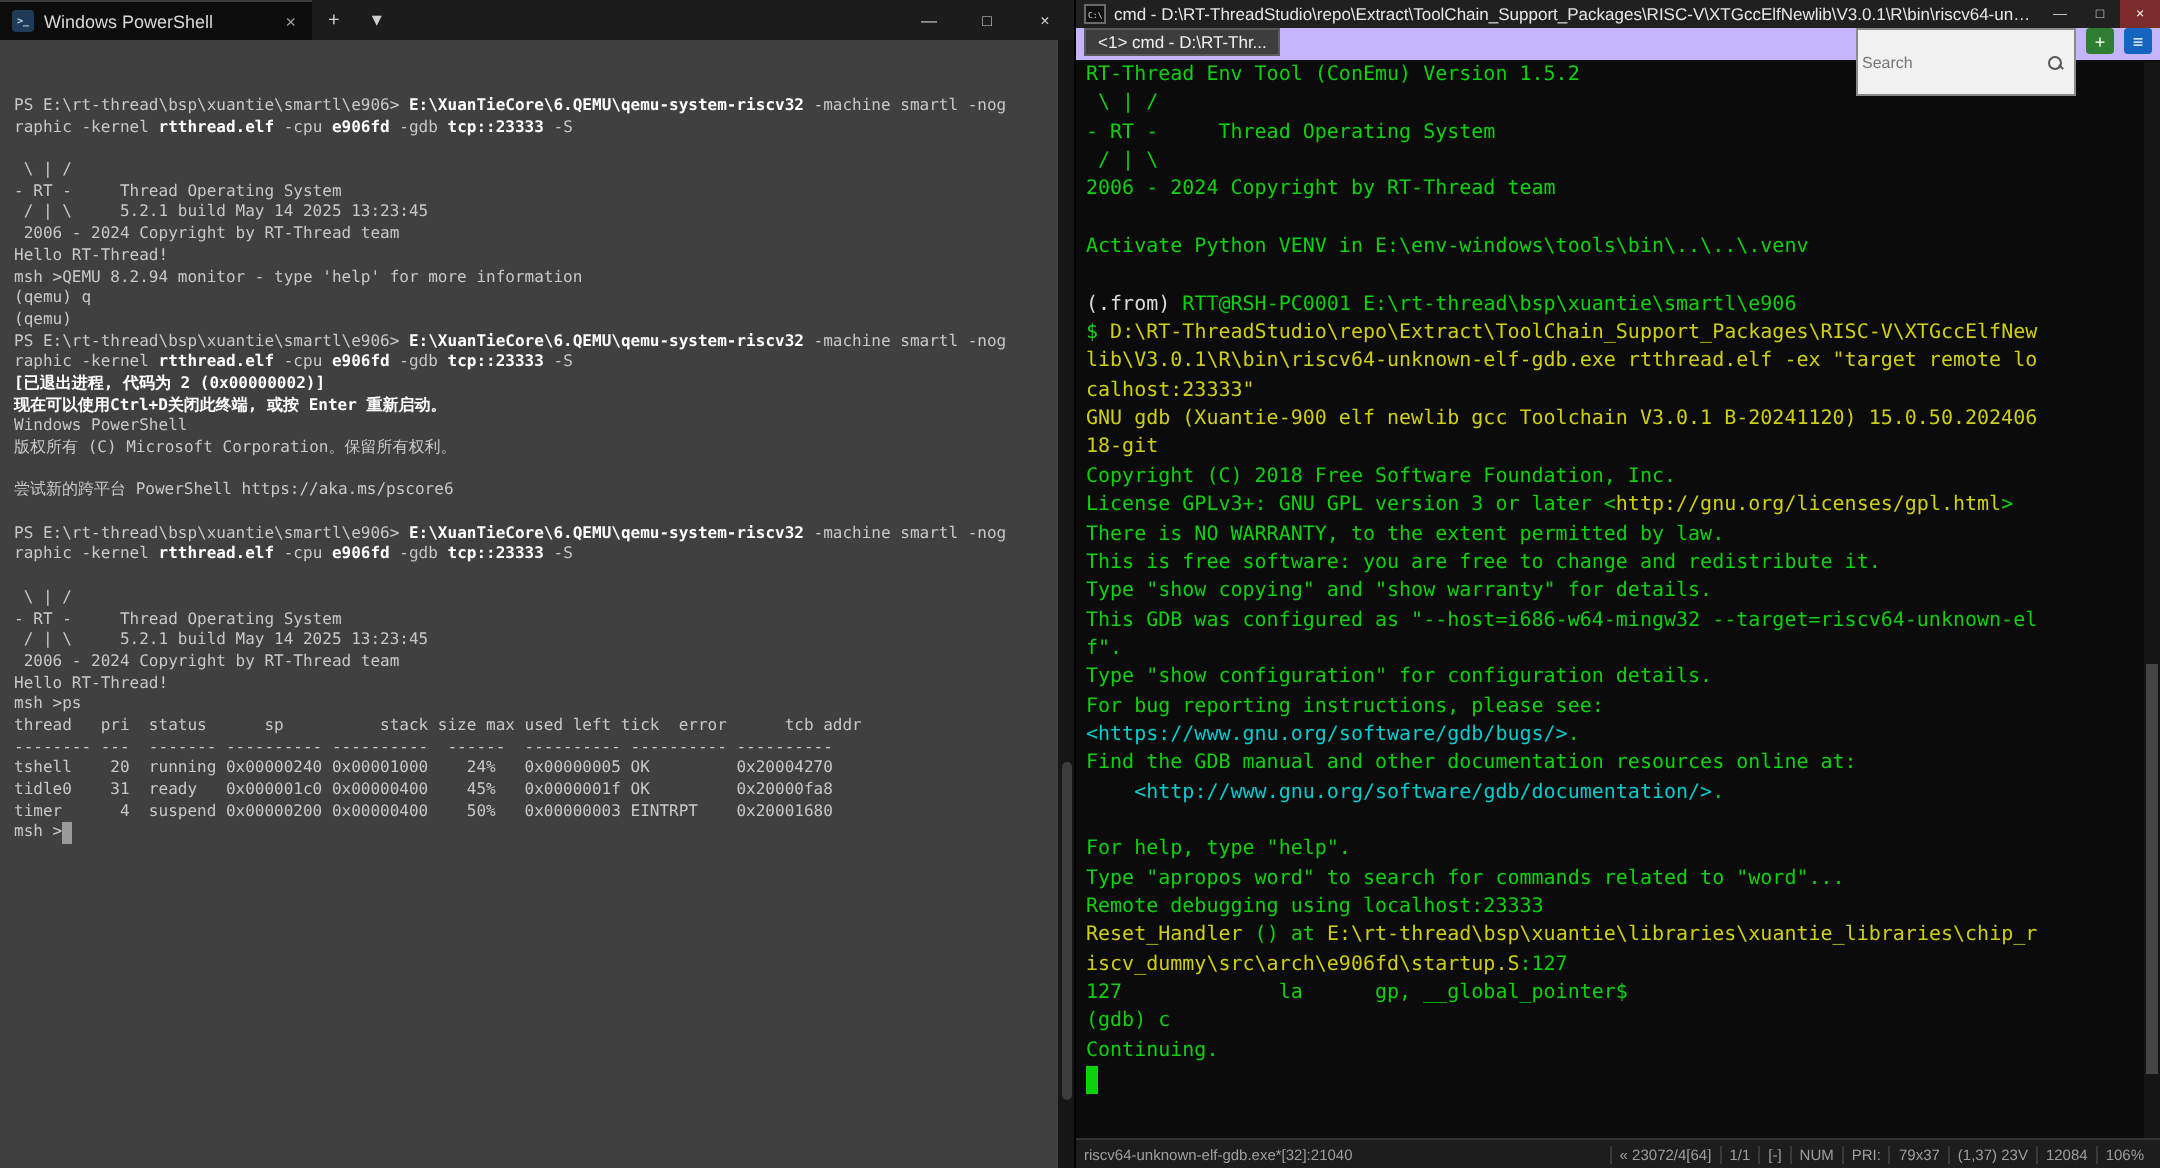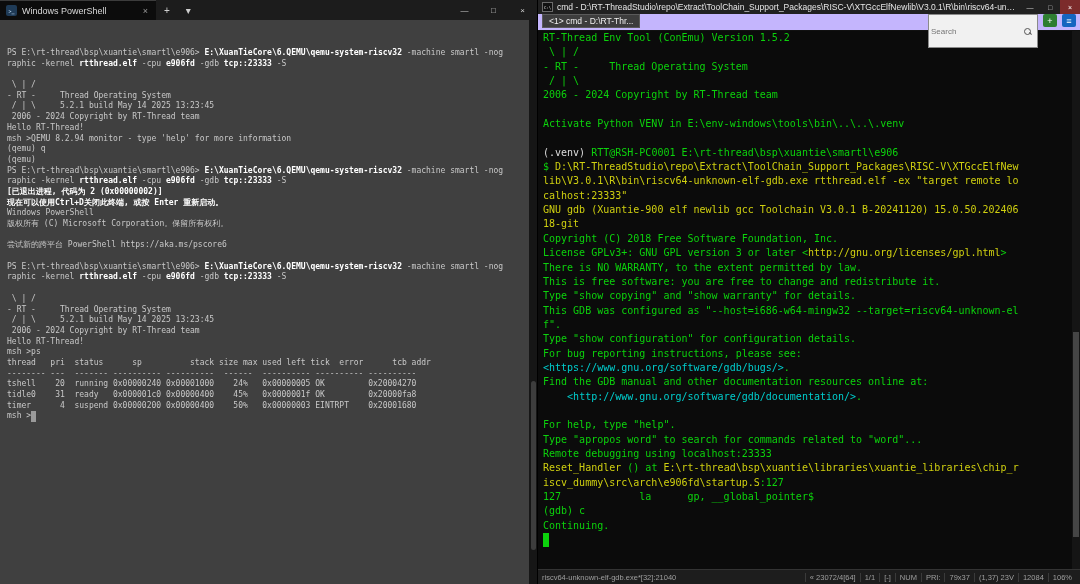--- a/index.html
+++ b/index.html
@@ -143,21 +143,21 @@
     </div>
     <div class="r-term" id="right-term">
         <div class="tline"><span class="g">RT-Thread Env Tool (ConEmu) Version 1.5.2</span></div>
         <div class="tline"><span class="g"> \ | /</span></div>
         <div class="tline"><span class="g">- RT -     Thread Operating System</span></div>
         <div class="tline"><span class="g"> / | \</span></div>
         <div class="tline"><span class="g">2006 - 2024 Copyright by RT-Thread team</span></div>
         <div class="tline">&nbsp;</div>
         <div class="tline"><span class="g">Activate Python VENV in E:\env-windows\tools\bin\..\..\.venv</span></div>
         <div class="tline">&nbsp;</div>
-        <div class="tline"><span class="w">(.venv) </span><span class="g">RTT@RSH-PC0001 </span><span class="g">E:\rt-thread\bsp\xuantie\smartl\e906</span></div>
+        <div class="tline"><span class="w">(.from) </span><span class="g">RTT@RSH-PC0001 </span><span class="g">E:\rt-thread\bsp\xuantie\smartl\e906</span></div>
         <div class="tline"><span class="g">$ </span><span class="y">D:\RT-ThreadStudio\repo\Extract\ToolChain_Support_Packages\RISC-V\XTGccElfNew</span></div>
         <div class="tline"><span class="y">lib\V3.0.1\R\bin\riscv64-unknown-elf-gdb.exe rtthread.elf -ex "target remote lo</span></div>
         <div class="tline"><span class="y">calhost:23333"</span></div>
         <div class="tline"><span class="y">GNU gdb (Xuantie-900 elf newlib gcc Toolchain V3.0.1 B-20241120) 15.0.50.202406</span></div>
         <div class="tline"><span class="y">18-git</span></div>
         <div class="tline"><span class="g">Copyright (C) 2018 Free Software Foundation, Inc.</span></div>
         <div class="tline"><span class="g">License GPLv3+: GNU GPL version 3 or later &lt;</span><span class="y">http://gnu.org/licenses/gpl.html</span><span class="g">&gt;</span></div>
         <div class="tline"><span class="g">There is NO WARRANTY, to the extent permitted by law.</span></div>
         <div class="tline"><span class="g">This is free software: you are free to change and redistribute it.</span></div>
         <div class="tline"><span class="g">Type "show copying" and "show warranty" for details.</span></div>

